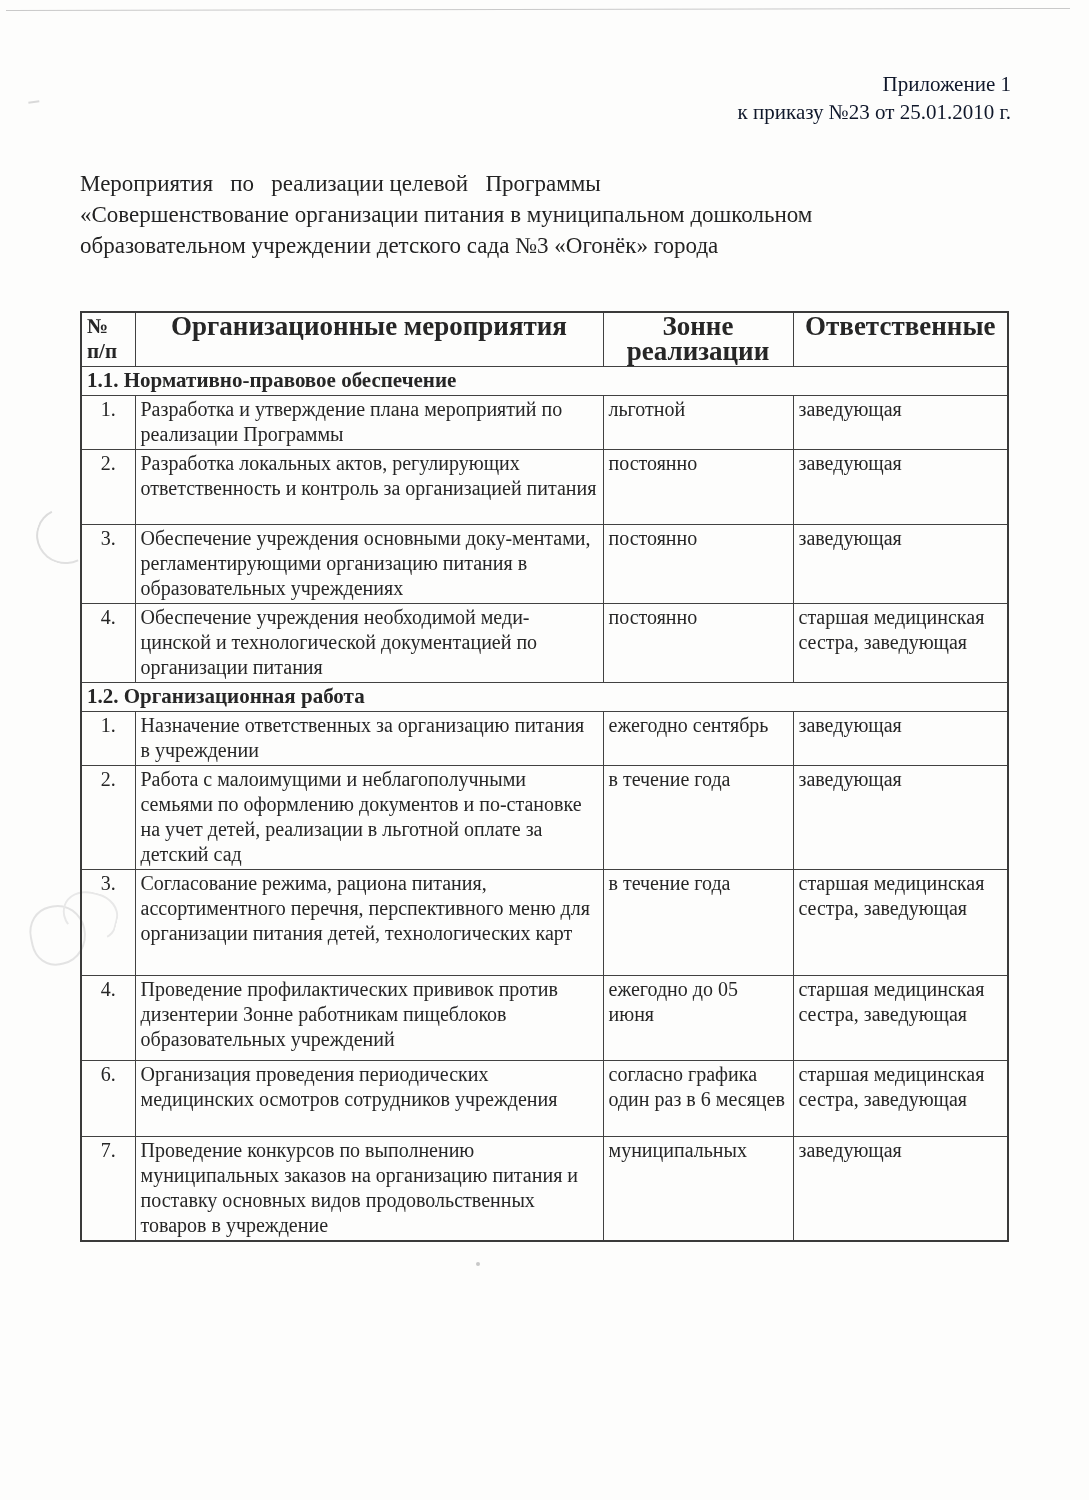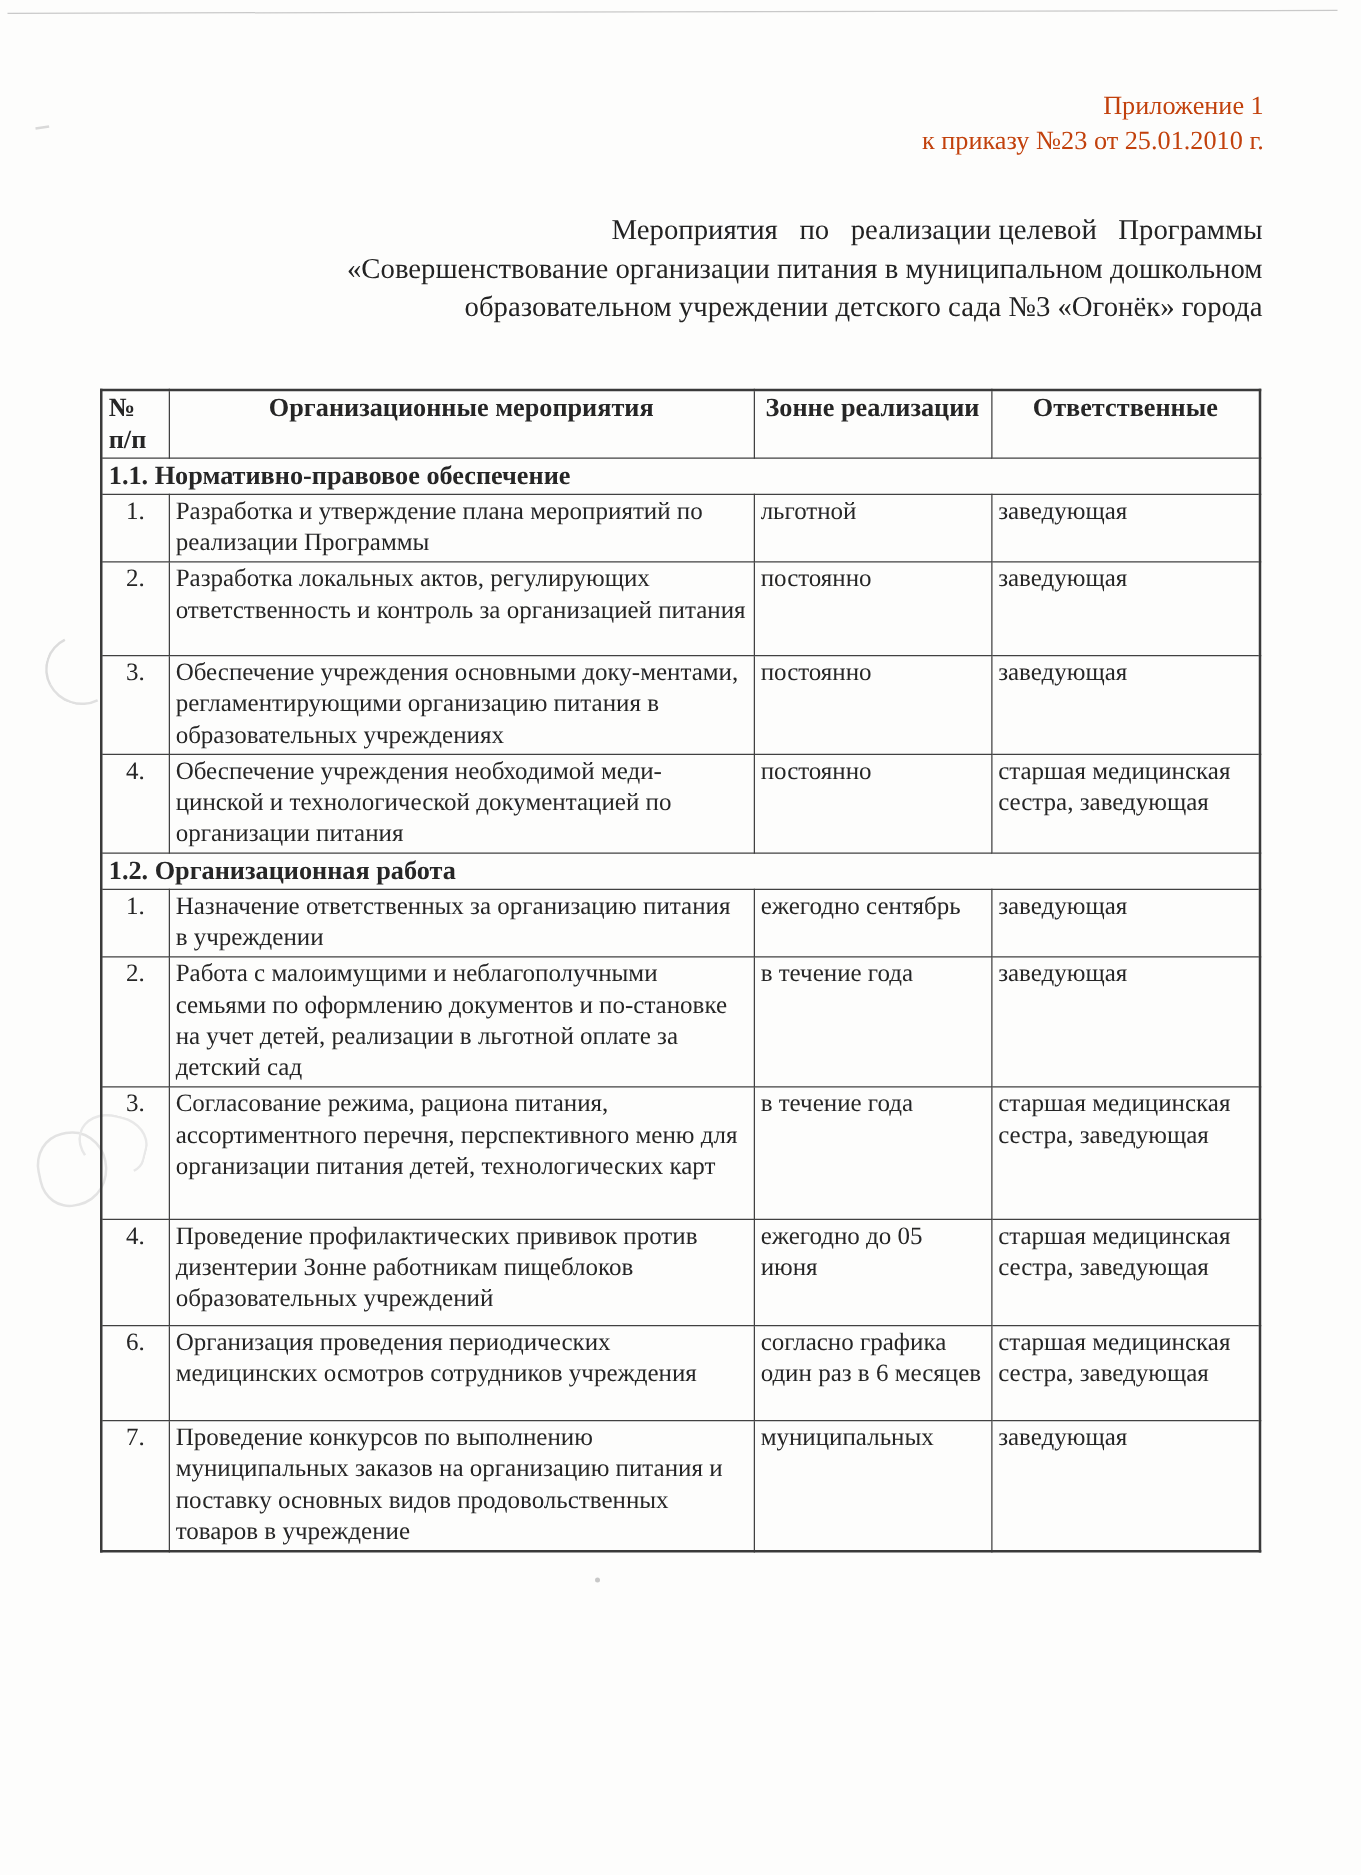--- a/index.html
+++ b/index.html
@@ -15,43 +15,43 @@
   
   .scan-topline{position:absolute;left:6px;top:9px;width:1064px;height:1px;background:#c9c9c9;transform:rotate(-0.12deg);}
   .scan-mark-small{position:absolute;left:28px;top:96px;width:11px;height:5px;border-bottom:2px solid #d9d9d9;transform:rotate(-8deg);}
   .scan-curve{position:absolute;left:36px;top:508px;width:54px;height:52px;border:2px solid #e0e0e0;border-color:transparent transparent #e0e0e0 #dcdcdc;border-radius:50%;transform:rotate(18deg);}
   .scan-loop1{position:absolute;left:30px;top:905px;width:52px;height:56px;border:2px solid #e3e3e3;border-radius:48% 52% 55% 45%;transform:rotate(-12deg);}
   .scan-loop2{position:absolute;left:62px;top:892px;width:52px;height:42px;border:2px solid #e8e8e8;border-bottom-color:transparent;border-radius:50% 50% 40% 60%;transform:rotate(14deg);}
   .scan-speck{position:absolute;left:476px;top:1262px;width:4px;height:4px;background:#c8c8c8;border-radius:50%;}
 
   .annotation{
     position:absolute;top:70px;right:78px;
-    text-align:right;font-size:21px;line-height:28px;color:#c2410c;
+    text-align:right;font-size:21px;line-height:28px;color:#0f172a;
     white-space:pre-wrap;
   }
   .title{
     position:absolute;top:168px;left:80px;width:930px;
-    text-align:right;font-size:23px;line-height:31px;color:#232323;
+    text-align:left;font-size:23px;line-height:31px;color:#232323;
     white-space:pre-wrap;
   }
   table.doc{
     position:absolute;left:80px;top:311px;
     width:927px;
     border-collapse:collapse;
     table-layout:fixed;
     font-size:20px;line-height:25px;color:#262626;
   }
   table.doc td{
     border:1.6px solid #414141;
     vertical-align:top;
     padding:1px 5px 2px 5px;
     overflow:hidden;
   }
   table.doc{border:2px solid #3a3a3a;}
-  td.h{font-weight:bold;text-align:center;font-size:21px;padding-top:3px;}
+  td.h{font-weight:bold;text-align:center;font-size:27px;padding-top:3px;}
   td.h-num{font-weight:bold;text-align:left;white-space:pre-line;font-size:21px;padding-top:3px;}
   td.section{font-weight:bold;text-align:left;font-size:21px;padding:1px 4px;}
   td.num{text-align:center;padding-left:1px;padding-right:1px;}
   td.resp-indent{padding-left:10px;}
 </style>
 </head>
 <body>
 
 <div class="page">
 

